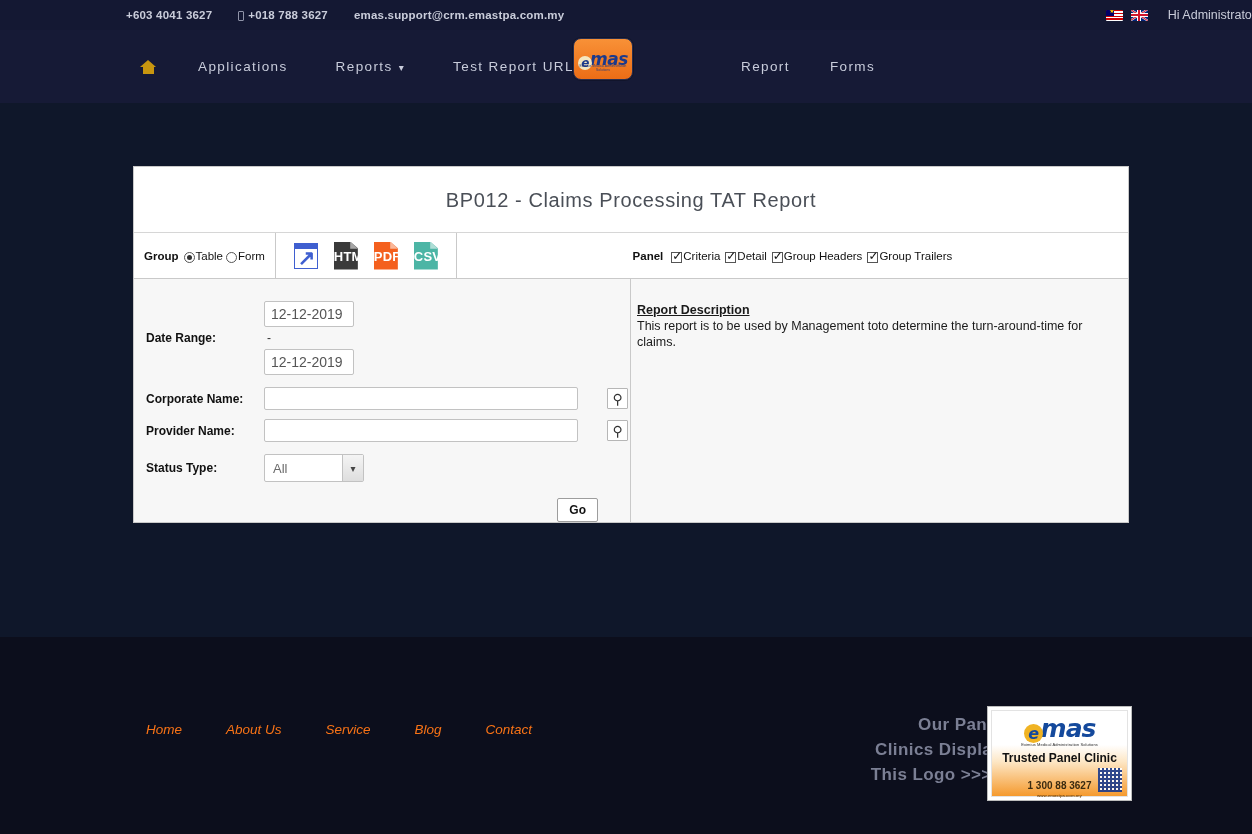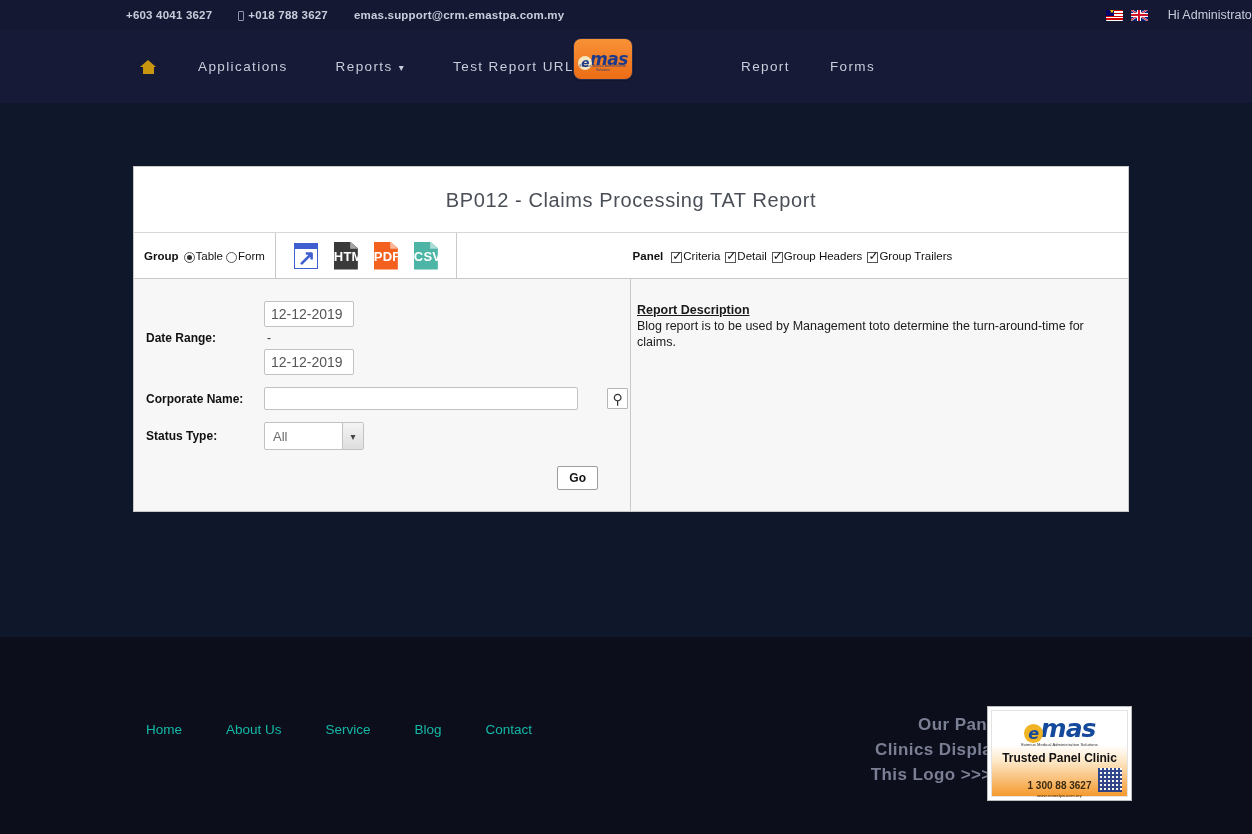--- a/index.html
+++ b/index.html
@@ -228,22 +228,22 @@
 
   
   .footer{
     background:#0c0e1c; height:207px; position:relative;
   }
   .footer-inner{ width:1000px; margin:0 auto; position:relative; height:207px;}
   .flinks{
     position:absolute; left:20px; top:85px; display:flex; gap:0;
   }
   .flink{
-    color:#14b8a6; font-size:13.5px; padding:0 22px 0 0; margin-right:22px;
-    cursor:pointer; white-space:nowrap;
+    color:#f97316; font-size:13.5px; padding:0 22px 0 0; margin-right:22px;
+    cursor:pointer; white-space:nowrap;font-style:italic;
   }
   .panelclinic{
     position:absolute; right:124px; top:75px;
     color:#7b7f94; font-size:17px; font-weight:bold; line-height:25px;
     letter-spacing:.4px;
     text-align:right;
   }
   .badge{
     position:absolute; right:-6px; top:69px;
     width:145px; height:95px; background:#fff; border:1px solid #bdbdbd;
@@ -439,41 +439,52 @@
               <span class="lbl">Corporate Name:</span>
             </td>
             <td style="padding-top:10px !important;">
               <input class="inp inp-text" value="" style="">
             </td>
             <td style="padding-top:10px !important;">
               <span class="mag">⚲</span>
             </td>
           </tr>
           <tr>
+            <td class="lblcell" style="padding-top:7px !important;">
+              <span class="lbl">Provider Name:</span>
+            </td>
+            <td style="padding-top:7px !important;">
+              <input class="inp inp-text" value="" style="">
+            </td>
+            <td style="padding-top:7px !important;">
+              <span class="mag">⚲</span>
+            </td>
+          </tr>
+          <tr>
             <td class="lblcell" style="padding-top:10px !important;">
               <span class="lbl">Status Type:</span>
             </td>
             <td style="padding-top:10px !important;">
               <span class="sel">
                 <span>All</span>
                 <span class="btn">▾</span>
               </span>
             </td>
             <td></td>
           </tr>
         </tbody>
           </table>
         <div class="gowrap">
           <span class="gobtn">Go</span>
         </div>
       </div>
 
       <div class="desc-col">
         <div class="desc-h">Report Description</div>
-        <div class="desc-b">Blog report is to be used by Management toto determine the turn-around-time for claims.</div>
+        <div class="desc-b">This report is to be used by Management toto determine the turn-around-time for claims.</div>
       </div>
     </div>
 
   </div>
 </div>
 
 <div class="footer">
   <div class="footer-inner">
     <div class="flinks">
       <span class="flink">Home</span>

